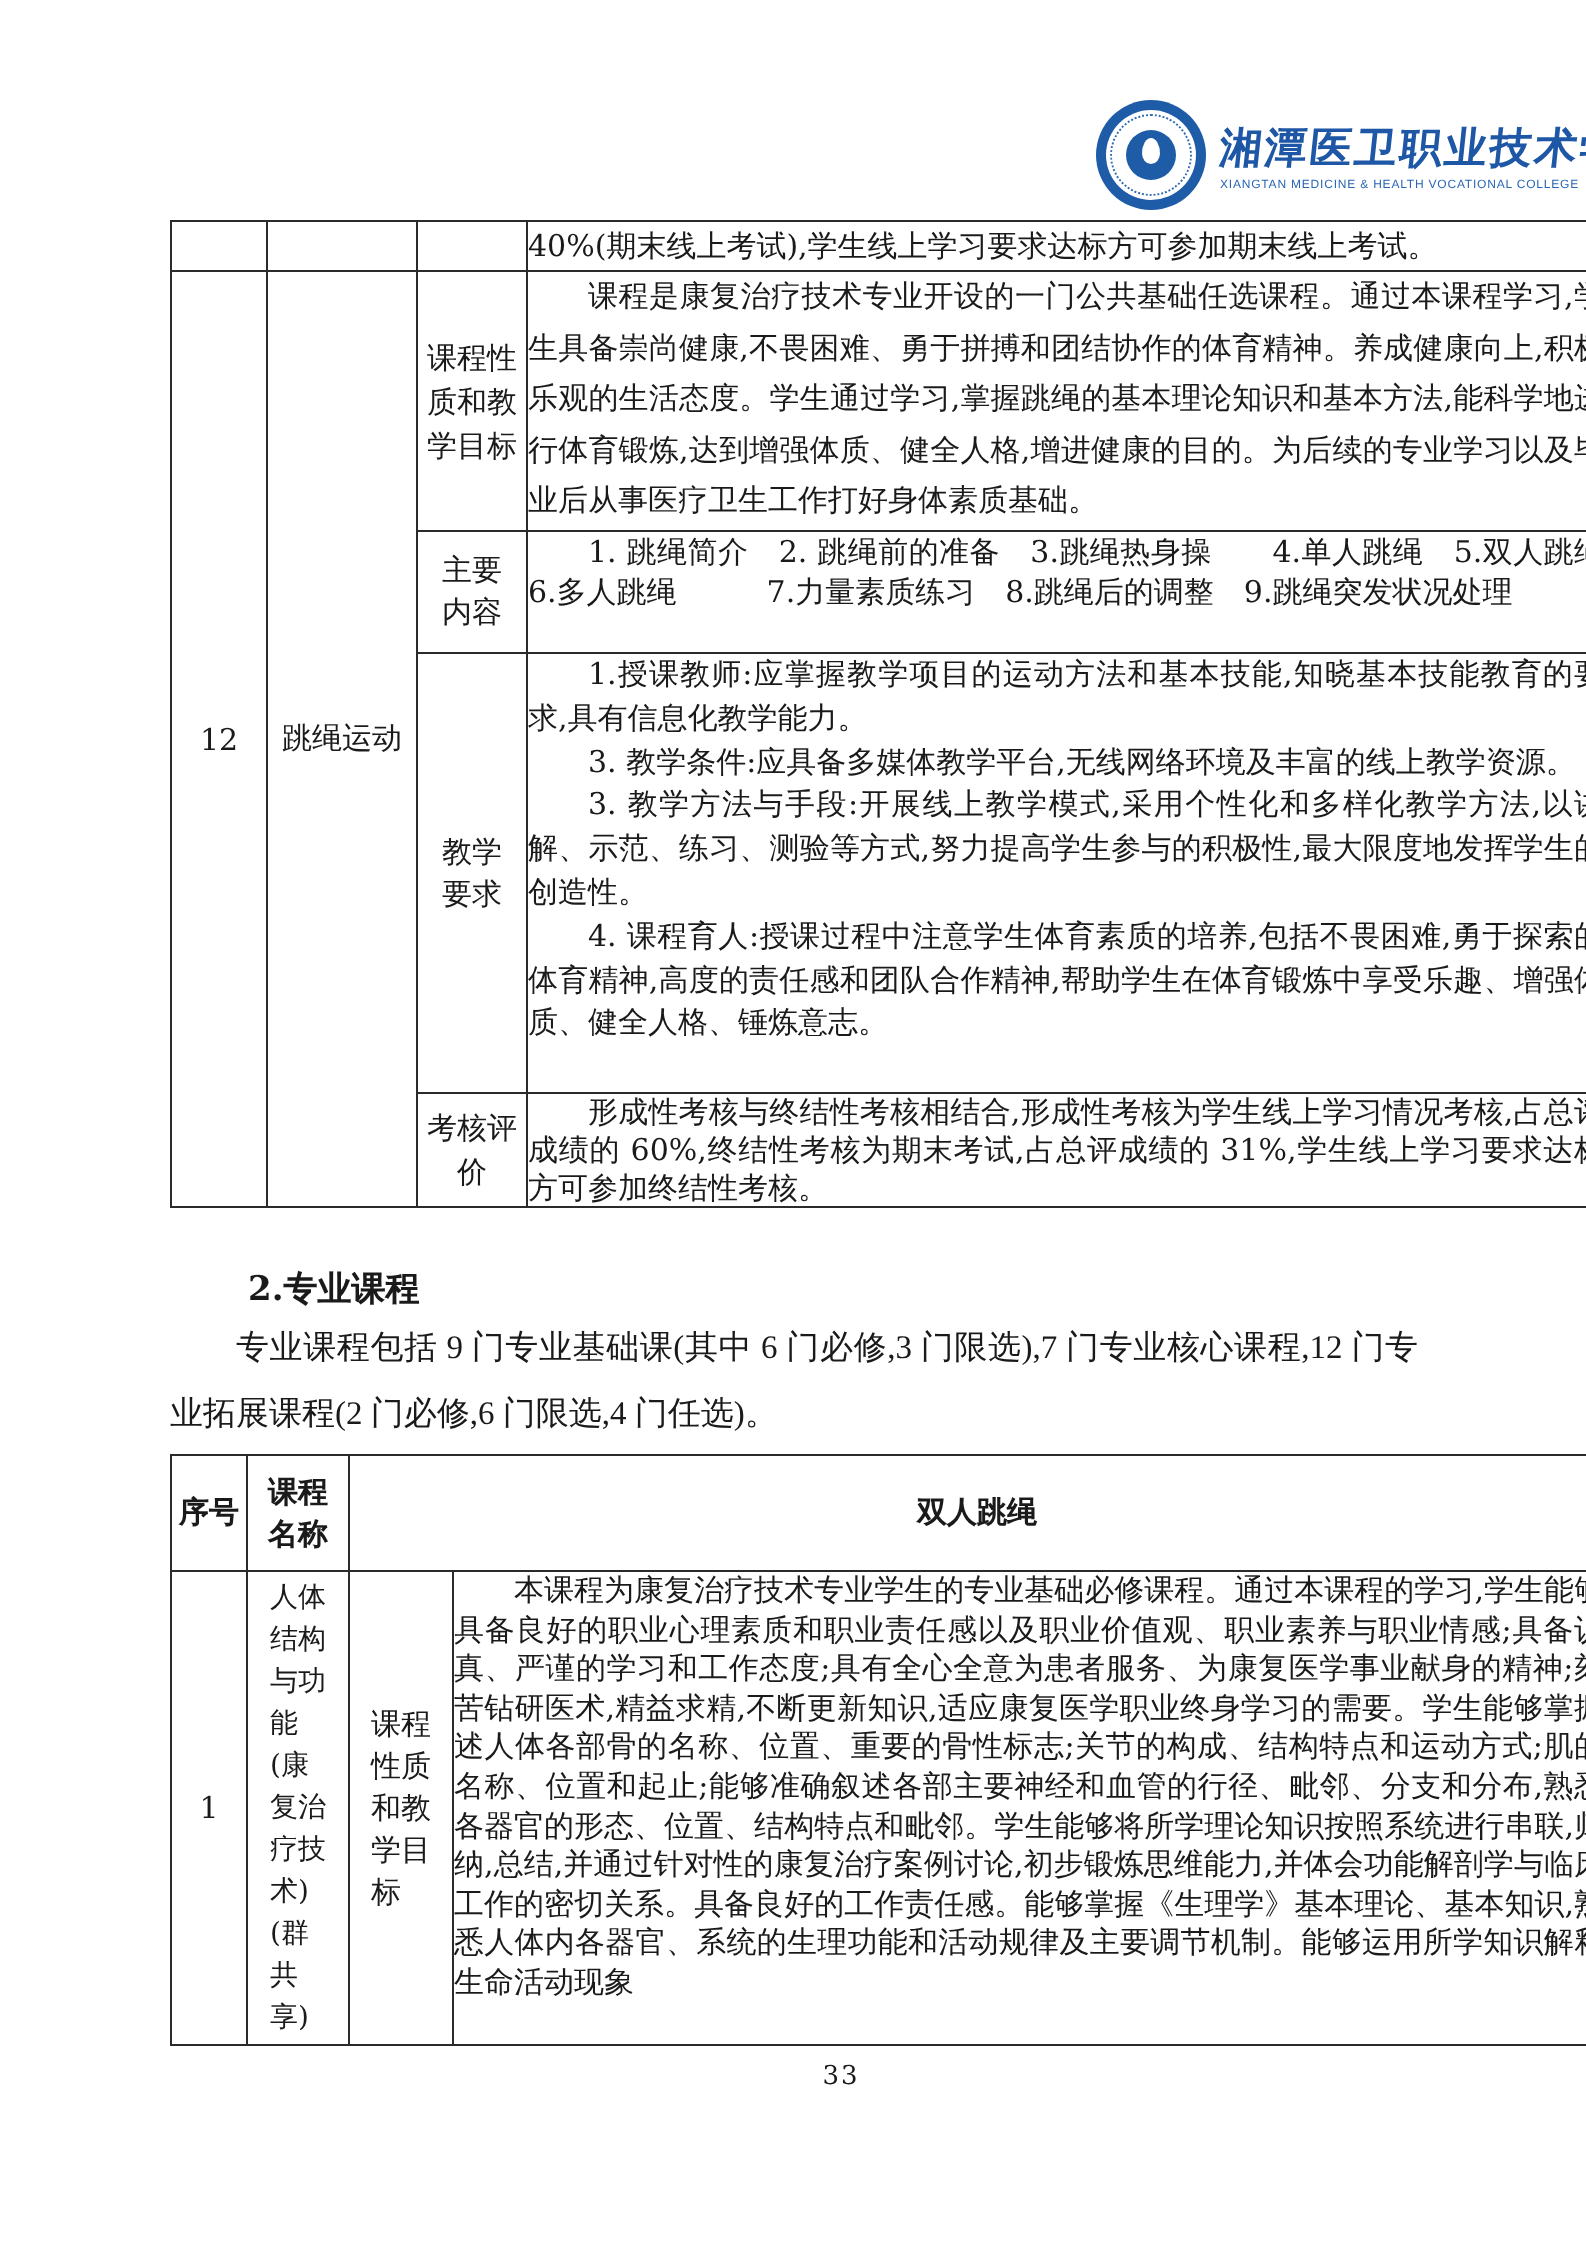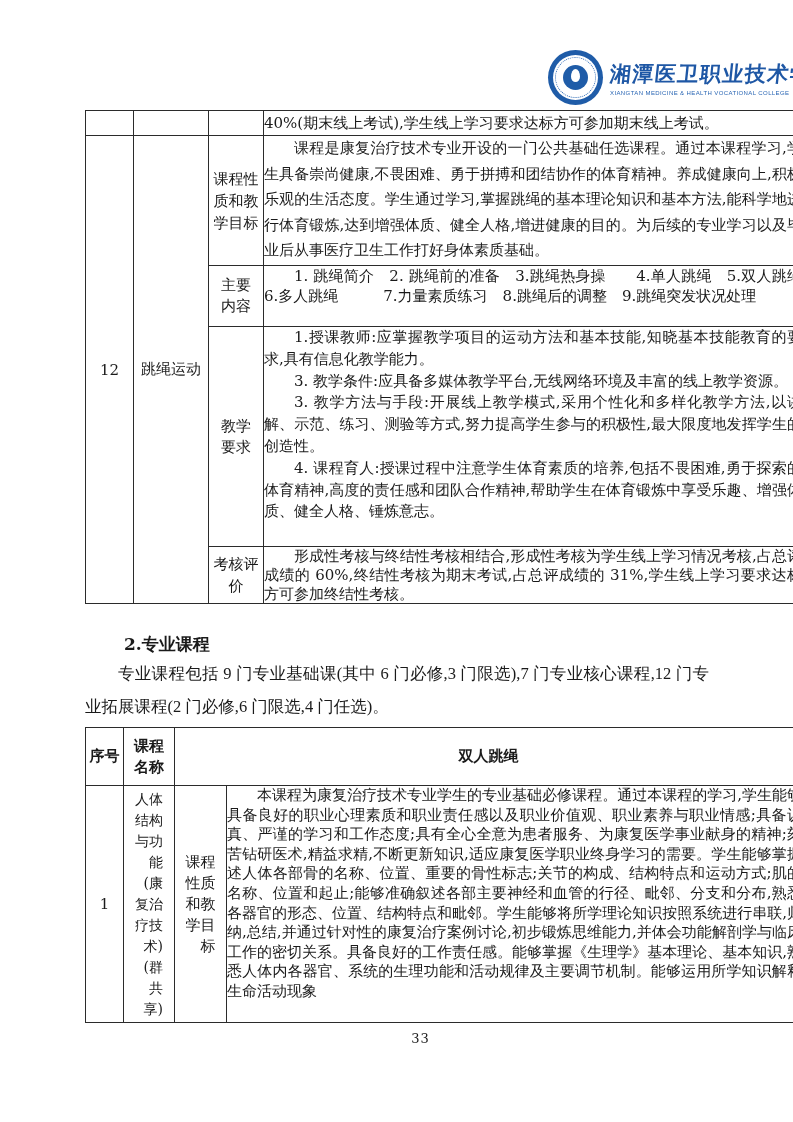--- a/index.html
+++ b/index.html
@@ -26,21 +26,21 @@
   td.c{text-align:center;vertical-align:middle;}
   td.content{vertical-align:top;padding:2px 7px;}
   td.vmid{vertical-align:middle;}
   .p{text-align:justify;}
   .ind{text-indent:2em;}
   .lh26{line-height:25.5px;}
   .lh20{line-height:20.2px;}
   .lh22{line-height:21.8px;}
   .lh19{line-height:18.8px;}
   .lh198{line-height:19.6px;}
-  .w2{width:2em;margin:0 auto;word-break:break-all;line-height:21px;text-align:right;}
+  .w2{width:2em;margin:0 auto;word-break:break-all;line-height:21px;text-align:left;}
   .w3{width:3em;margin:0 auto;word-break:break-all;line-height:22px;text-align:center;}
   th.hdr{font-weight:bold;text-align:center;vertical-align:middle;font-size:15px;}
   
   .sec-heading{position:absolute;left:124px;top:633px;font-size:17px;font-weight:bold;}
   .sec-par{position:absolute;left:85px;top:657px;width:624px;font-size:16.5px;line-height:33px;text-align:justify;text-indent:2em;font-family:Liberation Serif, serif;}
   .pageno{position:absolute;left:0;right:0;top:1031px;text-align:center;font-size:13px;letter-spacing:1px;padding-left:48px;}
 </style>
 </head>
 <body>
 

